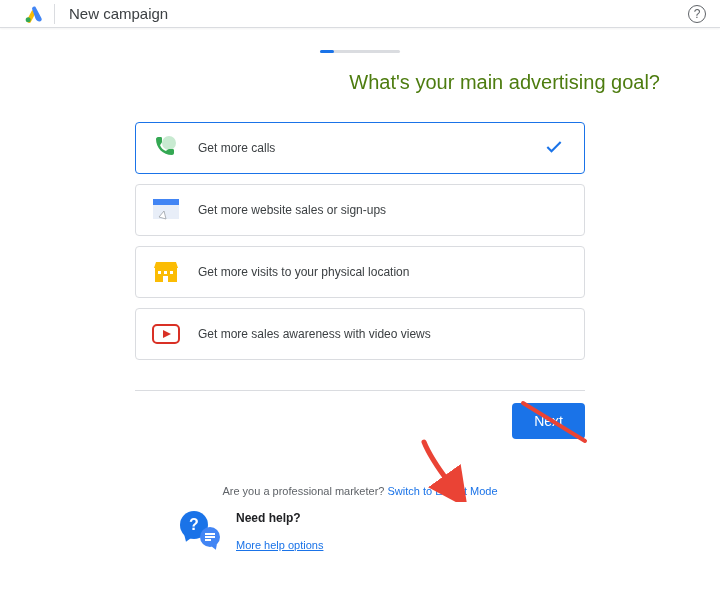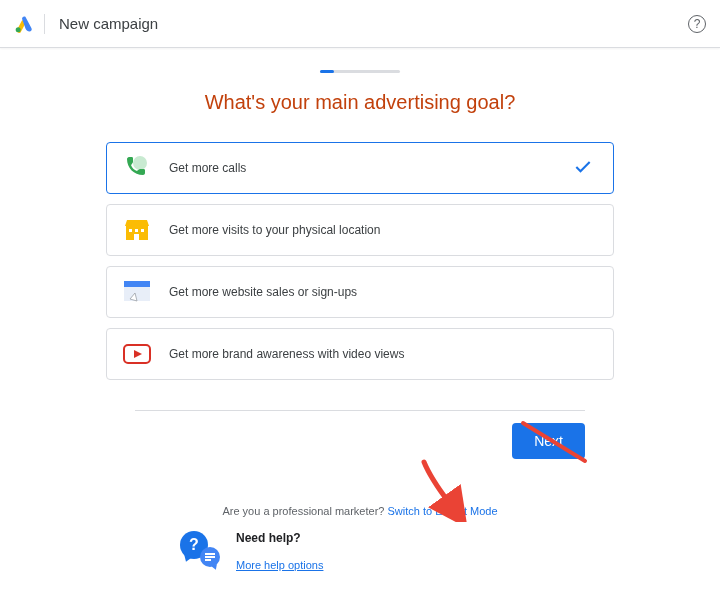--- a/index.html
+++ b/index.html
@@ -7,22 +7,22 @@
     font-family: Arial, "Helvetica Neue", Helvetica, sans-serif;
     background: #fff;
     color: #202124;
     width: 720px;
     height: 612px;
     overflow: hidden;
   }
   .header {
     display: flex;
     align-items: center;
-    height: 48px;
-    padding: 0 14px;
+    height: 28px;
+    padding: 0 24px;
     border-bottom: 1px solid #dadce0;
     box-shadow: 0 1px 2px rgba(0,0,0,0.05);
     position: relative;
   }
   .logo { display: inline-flex; margin-right: 10px; }
   .vline { width: 1px; height: 20px; background: #dadce0; margin-right: 14px; }
   .title { font-size: 15px; color: #3c4043; }
   .help-top {
     position: absolute; right: 14px; top: 50%; transform: translateY(-50%);
     width: 18px; height: 18px; display: flex; align-items: center; justify-content: center;
@@ -32,27 +32,27 @@
   .content {
     padding: 16px 60px 0 60px;
     position: relative;
   }
   .progress {
     width: 80px; height: 3px; background: #dadce0; margin: 6px auto 18px auto;
     position: relative; border-radius: 2px;
   }
   .progress-fill { position:absolute; left:0; top:0; height:100%; width:17%; background:#1a73e8; border-radius:2px;}
   h1.question {
-    text-align: center;
+    text-align: right;
     font-size: 20px;
     font-weight: 400;
-    color: #c2410c;
+    color: #4d7c0f;
     margin-bottom: 28px;
   }
-  .options { width: 508px; margin: 0 auto; }
+  .options { width: 450px; margin: 0 auto; }
   .option {
     display: flex;
     align-items: center;
     border: 1px solid #dadce0;
     border-radius: 4px;
     padding: 14px 16px;
     margin-bottom: 10px;
     cursor: pointer;
     font-size: 12px;
     color: #3c4043;
@@ -146,51 +146,51 @@
       <span>Get more calls</span>
       <span class="check">
         <svg width="20" height="20" viewBox="0 0 24 24">
             <path fill="none" stroke="#1a73e8" stroke-width="2.5" d="M4 12l5 5L20 6"></path>
           </svg>
       </span>
     </div>
 
     <div class="option">
       <span class="oicon">
+        <svg width="26" height="22" viewBox="0 0 26 22">
+          <rect x="0" y="0" width="26" height="6" fill="#4285f4"></rect>
+          <rect x="0" y="6" width="26" height="14" fill="#e8eef8"></rect>
+          <path d="M6 18l5-6 2 8z" fill="#fff" stroke="#9aa0a6" stroke-width="0.8"></path>
+        </svg>
+      </span>
+      <span>Get more website sales or sign-ups</span>
+    </div>
+
+    <div class="option">
+      <span class="oicon">
         <svg width="24" height="20" viewBox="0 0 24 20">
           <rect x="1" y="6" width="22" height="14" fill="#fbbc04"></rect>
           <path d="M0 6l2-6h20l2 6z" fill="#fbbc04"></path>
           <rect x="4" y="9" width="3" height="3" fill="#fff"></rect>
           <rect x="10" y="9" width="3" height="3" fill="#fff"></rect>
           <rect x="16" y="9" width="3" height="3" fill="#fff"></rect>
           <rect x="9" y="14" width="5" height="6" fill="#fff"></rect>
         </svg>
       </span>
       <span>Get more visits to your physical location</span>
     </div>
 
     <div class="option">
       <span class="oicon">
-        <svg width="26" height="22" viewBox="0 0 26 22">
-          <rect x="0" y="0" width="26" height="6" fill="#4285f4"></rect>
-          <rect x="0" y="6" width="26" height="14" fill="#e8eef8"></rect>
-          <path d="M6 18l5-6 2 8z" fill="#fff" stroke="#9aa0a6" stroke-width="0.8"></path>
-        </svg>
-      </span>
-      <span>Get more website sales or sign-ups</span>
-    </div>
-
-    <div class="option">
-      <span class="oicon">
         <svg width="28" height="20" viewBox="0 0 28 20">
           <rect x="1" y="1" width="26" height="18" rx="4" fill="#fff" stroke="#d93025" stroke-width="2"></rect>
           <path d="M11 6l8 4-8 4z" fill="#d93025"></path>
         </svg>
       </span>
-      <span>Get more brand awareness with video views</span>
+      <span>Get more sales awareness with video views</span>
     </div>
 
   </div>
 
   <div class="bottom-sep"></div>
 
   <div class="next-wrap">
     <button class="next-btn">Next</button>
     <svg class="next-strike" width="70" height="46">
       <line x1="4" y1="4" x2="66" y2="42" stroke="#ea4335" stroke-width="4" stroke-linecap="round"></line>

